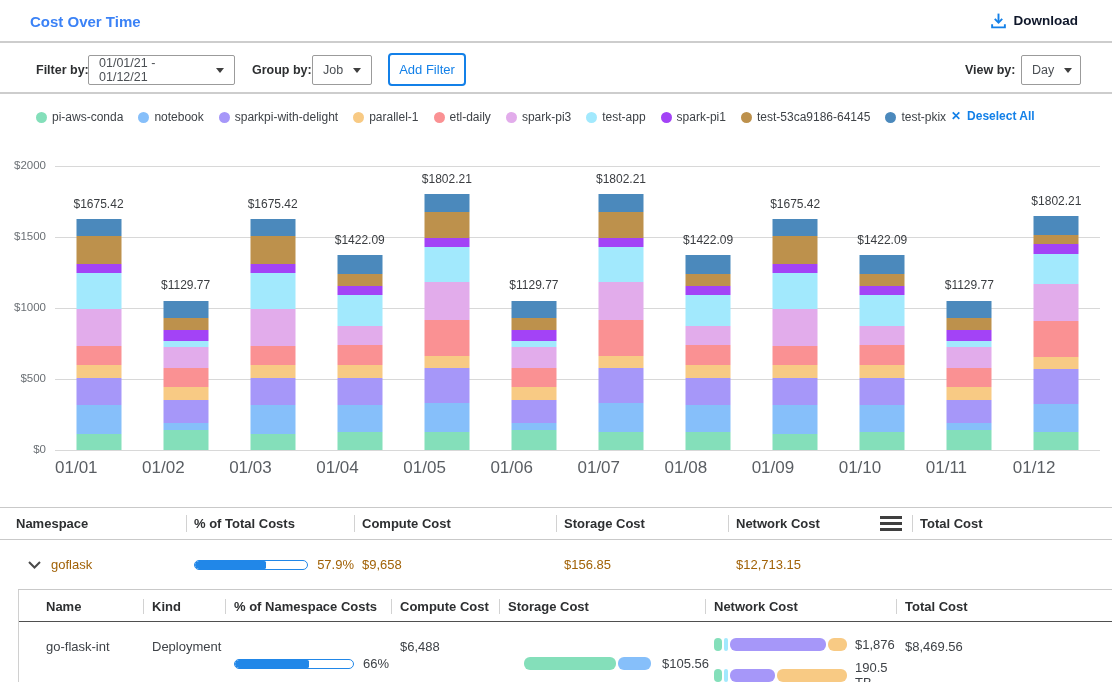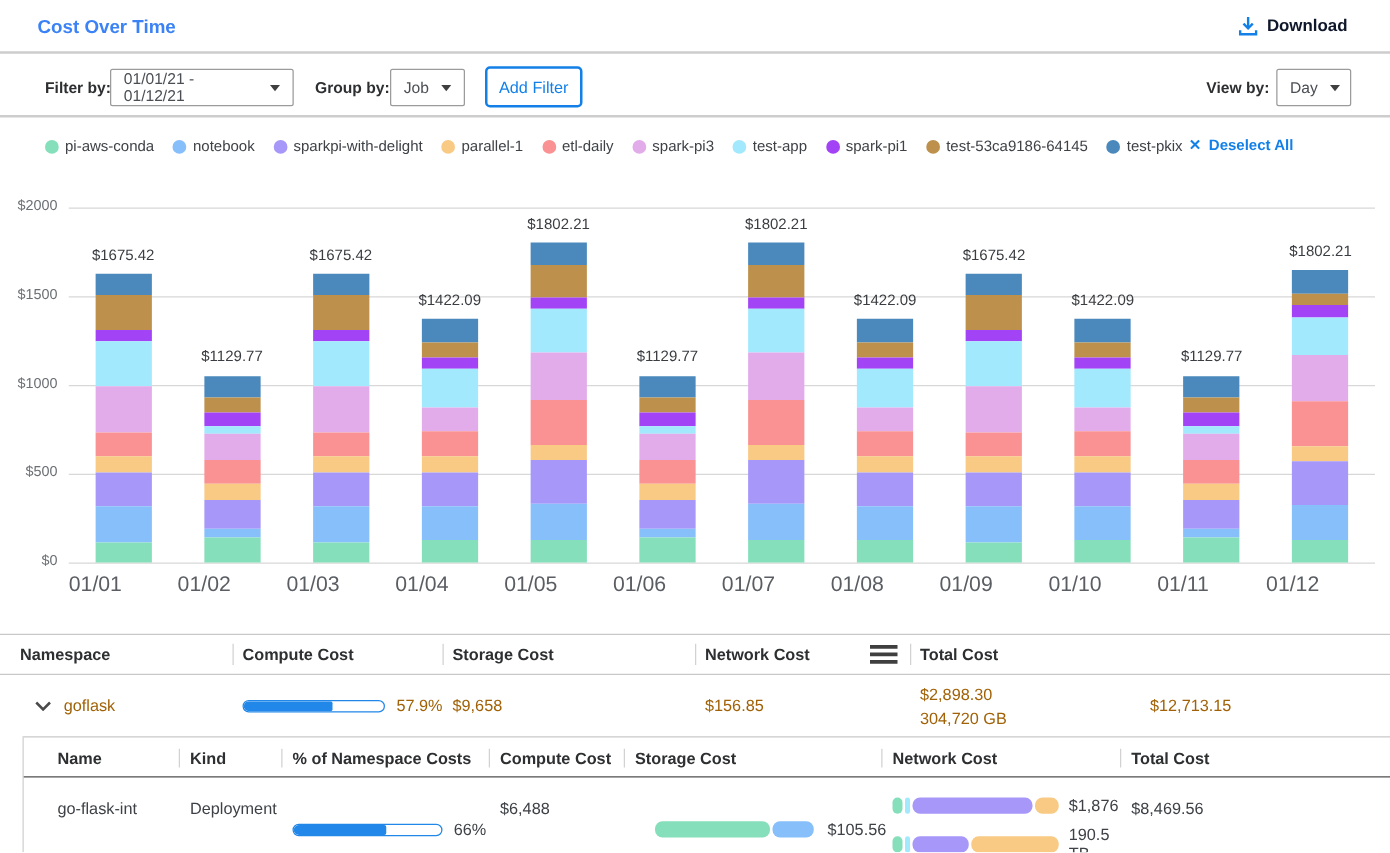--- a/index.html
+++ b/index.html
@@ -373,20 +373,21 @@
         <div class="xlabel">01/08</div>
         <div class="xlabel">01/09</div>
         <div class="xlabel">01/10</div>
         <div class="xlabel">01/11</div>
         <div class="xlabel">01/12</div>
       </div>
   </div>
 
   <div class="t-head">
     <div class="cell first">Namespace</div>
+    <div class="cell sep">% of Total Costs</div>
     <div class="cell sep">Compute Cost</div>
     <div class="cell sep">Storage Cost</div>
     <div class="cell sep">
       <span>Network  Cost</span>
       <span class="burger">
           <div></div>
           <div></div>
           <div></div>
         </span>
     </div>
@@ -403,24 +404,20 @@
       <span>goflask</span>
     </div>
     <div class="cell pct-cell">
       <span class="pill">
           <span class="pill-fill" style="display: block; width: 63%;"></span>
         </span>
       <span>57.9%</span>
     </div>
     <div class="cell">$9,658</div>
     <div class="cell">$156.85</div>
-    <div class="cell two-line">
-      <div>$2,898.30</div>
-      <div>304,720 GB</div>
-    </div>
     <div class="cell">$12,713.15</div>
   </div>
   <div class="row-border"></div>
 
   <div class="sub">
     <div class="sub-head">
       <div class="cell first">Name</div>
       <div class="cell sep">Kind</div>
       <div class="cell sep">% of Namespace Costs</div>
       <div class="cell sep">Compute Cost</div>

